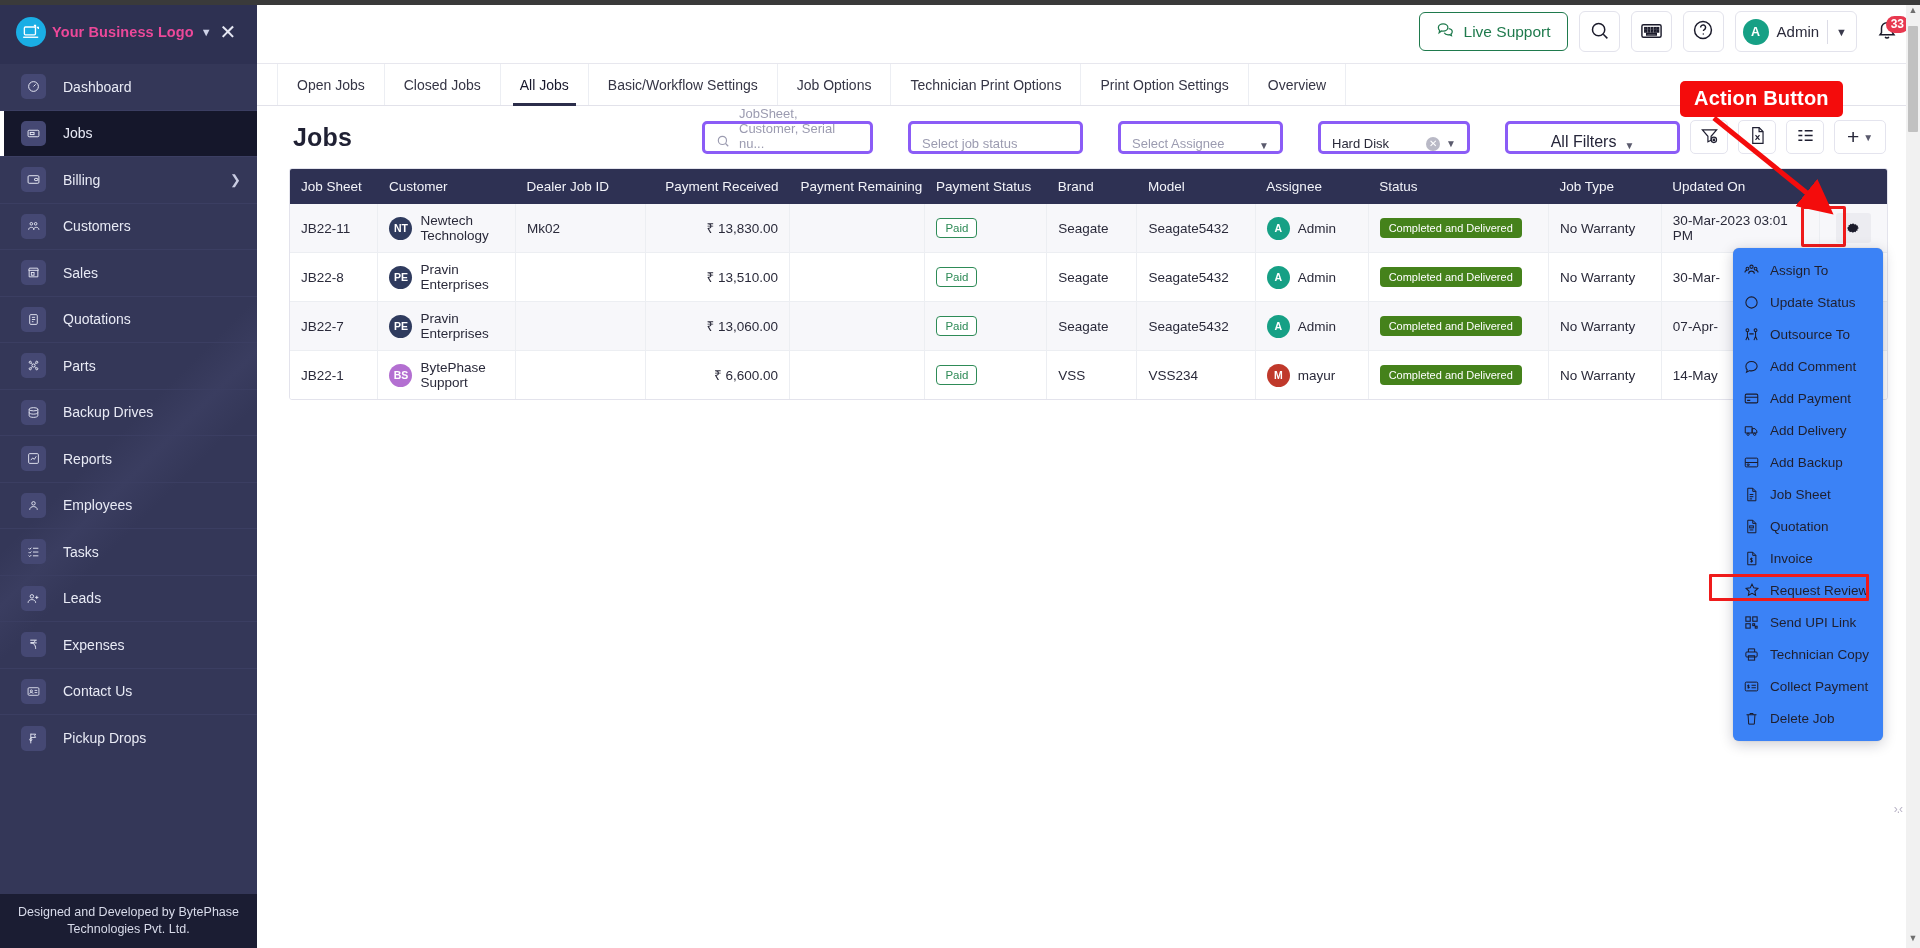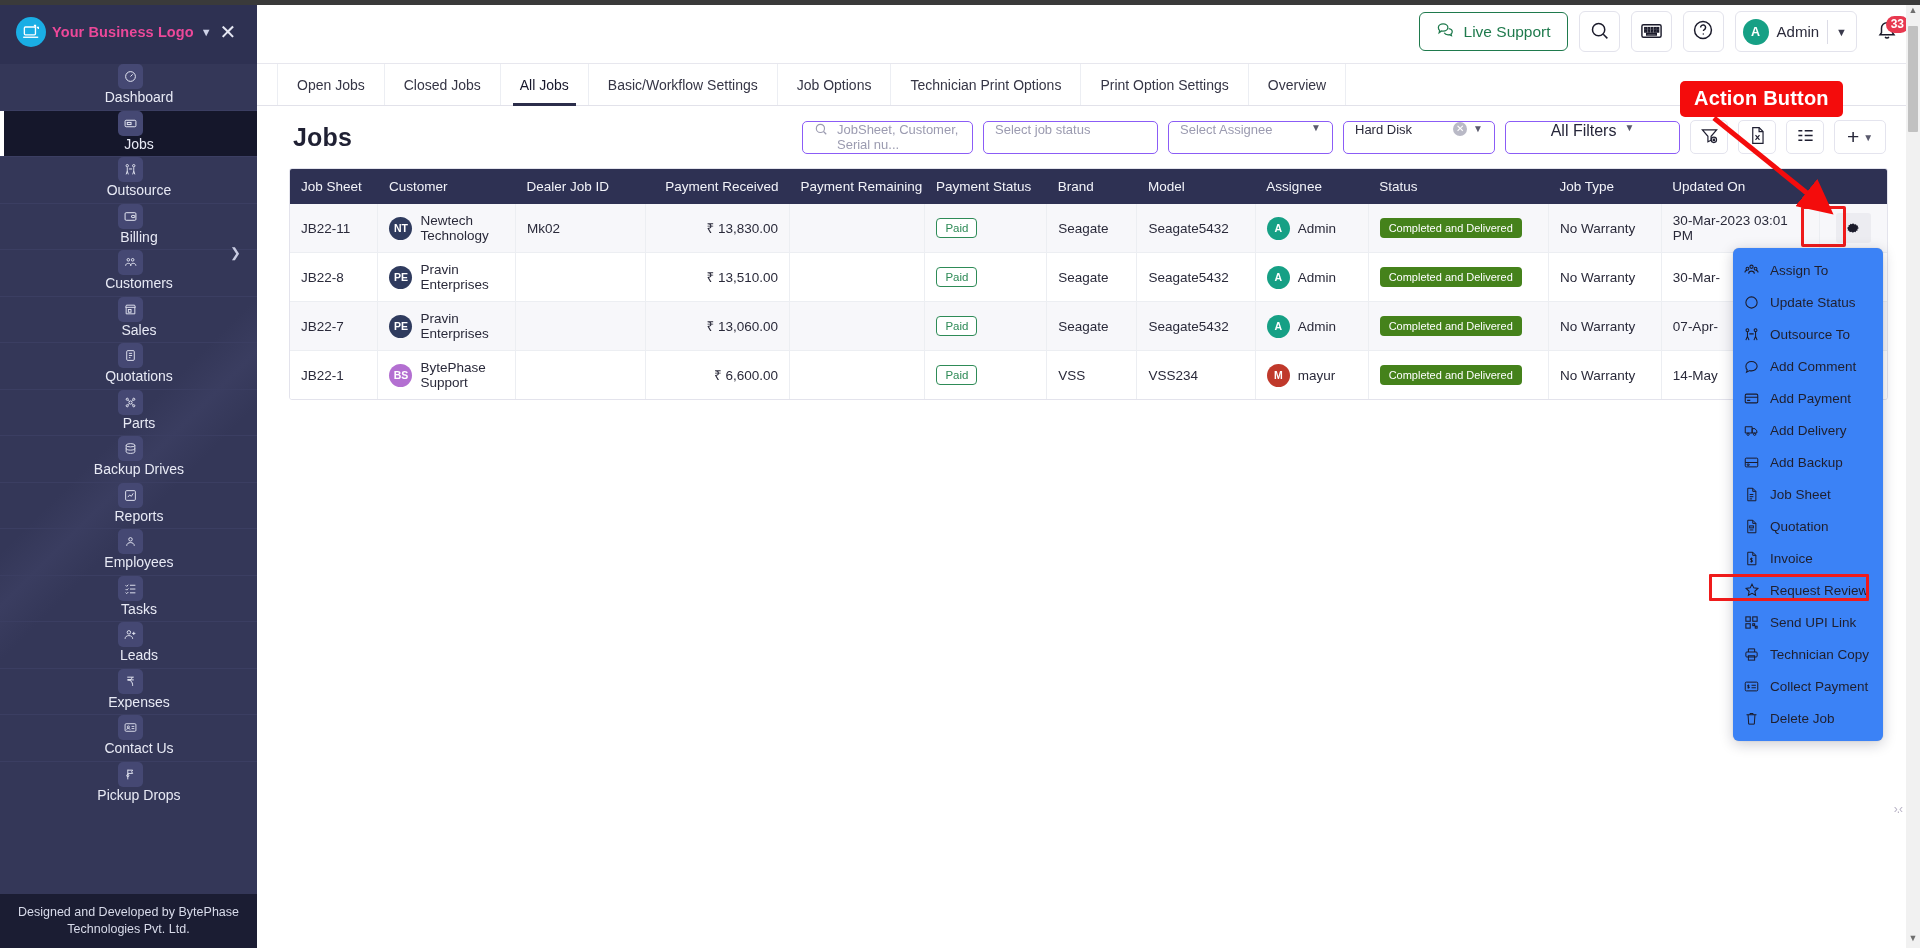--- a/index.html
+++ b/index.html
@@ -45,21 +45,20 @@
   }
   .nav {
     flex:1 1 auto; overflow:hidden;
     background:linear-gradient(135deg,#343758 0%,#343758 45%,#3a3d60 50%,#343758 55%,#343758 100%);
   }
   .nav-item {
     display:flex; align-items:center; height:46.5px; padding:0 0 0 21px;
     color:#e8eaf5; font-size:14px; cursor:pointer;
     border-bottom:1px solid #3b3e62;
     position:relative;
-    flex-direction:column;
   }
   .nav-item.no-border { border-bottom:none; }
   .nav-item .ico {
     width:25px;height:25px;border-radius:5px;background:#454873;
     display:flex;align-items:center;justify-content:center;
     margin-right:17px; flex:0 0 25px;
   }
   .nav-item .ico svg { display:block; }
   .nav-item.active {
     background:#15172b;
@@ -126,22 +125,22 @@
 
   
   .content { flex:1 1 auto; background:#ffffff; padding:0 22px; overflow:hidden; position:relative; }
 
   .panel-head {
     display:flex; align-items:center; height:62px; padding:0 12px 0 14px;
   }
   .panel-title { font-size:25px; font-weight:bold; color:#1f2033; letter-spacing:.2px; }
   .filters { margin-left:auto; display:flex; align-items:center; gap:10px; }
   .f-box {
-    height:33px; border:1px solid #8b5cf6; border-radius:5px; background:#fff;
-    display:flex; align-items:flex-start; padding:0 11px; font-size:13px; color:#9b9bb0;
+    height:33px; border:3px solid #8b5cf6; border-radius:5px; background:#fff;
+    display:flex; align-items:flex-end; padding:0 11px; font-size:13px; color:#9b9bb0;margin-left:25px;
   }
   .f-search { width:171px; gap:9px; }
   .f-status { width:175px; }
   .f-assignee { width:165px; justify-content:space-between; }
   .f-hard { width:152px; justify-content:space-between; color:#2a2a3a; }
   .f-allfilters {
     width:175px; justify-content:center; gap:8px; color:#26263a; font-size:16px;
   }
   .caret-dn { font-size:10px; color:#5a5a6d; }
   .clear-x {
@@ -277,30 +276,20 @@
       <div class="nav-item active">
         <span class="ico">
           <svg width="13" height="13" viewBox="0 0 24 24" fill="none" stroke="#e8eaf5" stroke-width="1.8">
               <rect x="2" y="6" width="20" height="12" rx="2"></rect>
               <rect x="6" y="10" width="7" height="4"></rect>
             </svg>
         </span>
         <span>Jobs</span>
       </div>
 
-      <div class="nav-item">
-        <span class="ico">
-          <svg width="13" height="13" viewBox="0 0 24 24" fill="none" stroke="#e8eaf5" stroke-width="1.7">
-              <circle cx="6" cy="5" r="2.2"></circle>
-              <circle cx="18" cy="5" r="2.2"></circle>
-              <path d="M6 8v7M18 8v7M4 21l2-6 2 6M16 21l2-6 2 6M9 11h6"></path>
-            </svg>
-        </span>
-        <span>Outsource</span>
-      </div>
 
       <div class="nav-item">
         <span class="ico">
           <svg width="13" height="13" viewBox="0 0 24 24" fill="none" stroke="#e8eaf5" stroke-width="1.8">
               <rect x="2" y="5" width="20" height="14" rx="2"></rect>
               <rect x="14" y="10" width="6" height="4" rx="1"></rect>
             </svg>
         </span>
         <span>Billing</span>
         <span class="chev">❯</span>

